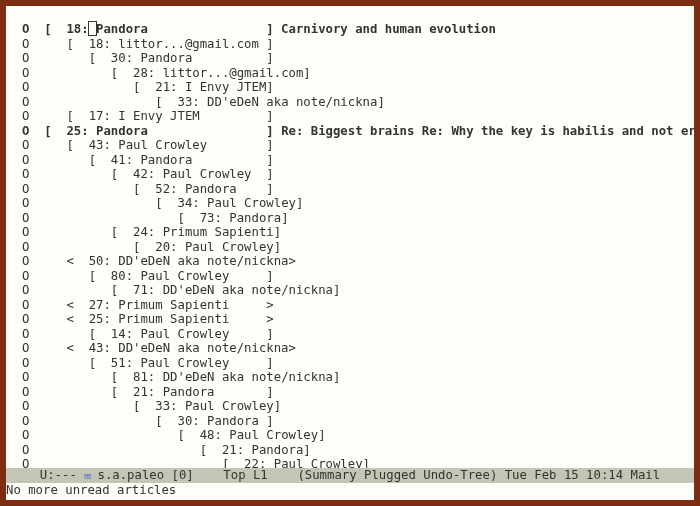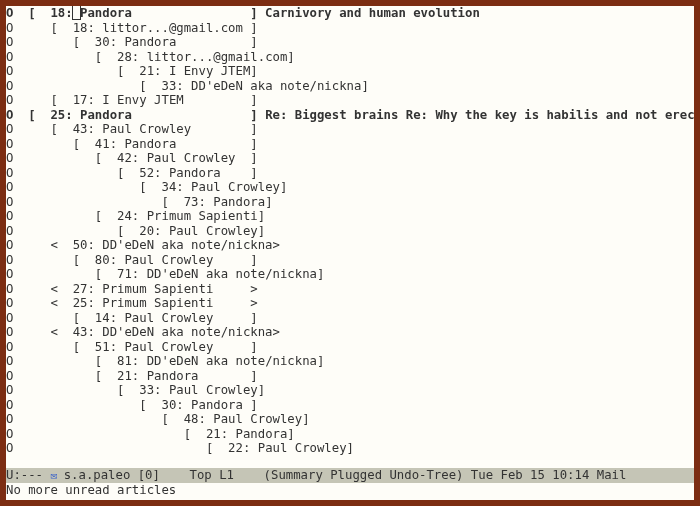--- a/index.html
+++ b/index.html
@@ -18,21 +18,21 @@
       height: 100%;
       display: flex;
       flex-direction: column;
       position: relative;
     }
     .content {
       flex: 1;
       white-space: pre;
       color: #333;
       overflow: hidden;
-      padding: 0;
+      padding: 16px;
     }
     .line {
       white-space: pre;
       height: 14.5px;
     }
     .bold { font-weight: bold; }
     .o-mark { color: #333; }
     .subj { color: #333; }
     .cursor-box {
       outline: 1px solid #333;
@@ -42,20 +42,21 @@
       vertical-align: text-bottom;
       margin-bottom: 1px;
     }
     .modeline {
       background: #c5c5b6;
       color: #333;
       height: 15px;
       line-height: 15px;
       white-space: pre;
       font-size: 12.3px;
+      text-align: center;
     }
     .mode-icon {
       color: #3a62c9;
       font-size: 11px;
     }
     .echo {
       background: #fefdf8;
       color: #333;
       height: 17px;
       line-height: 15px;

